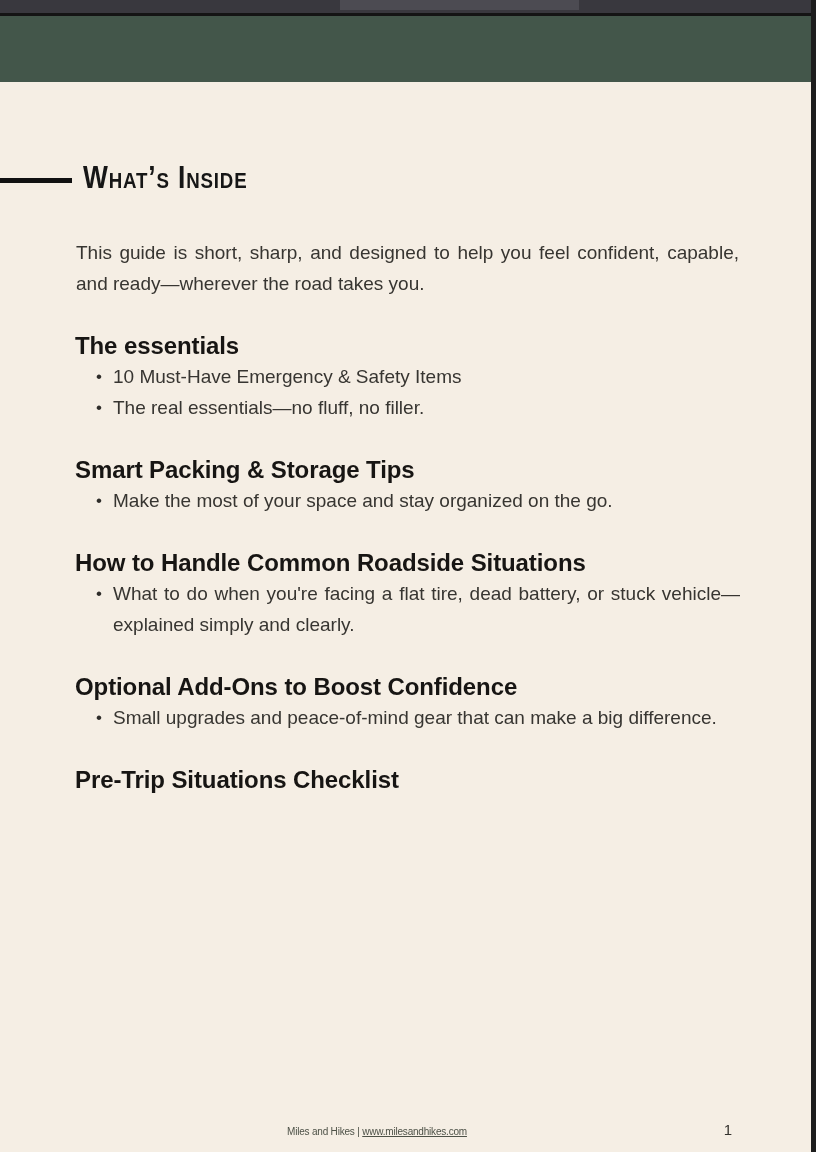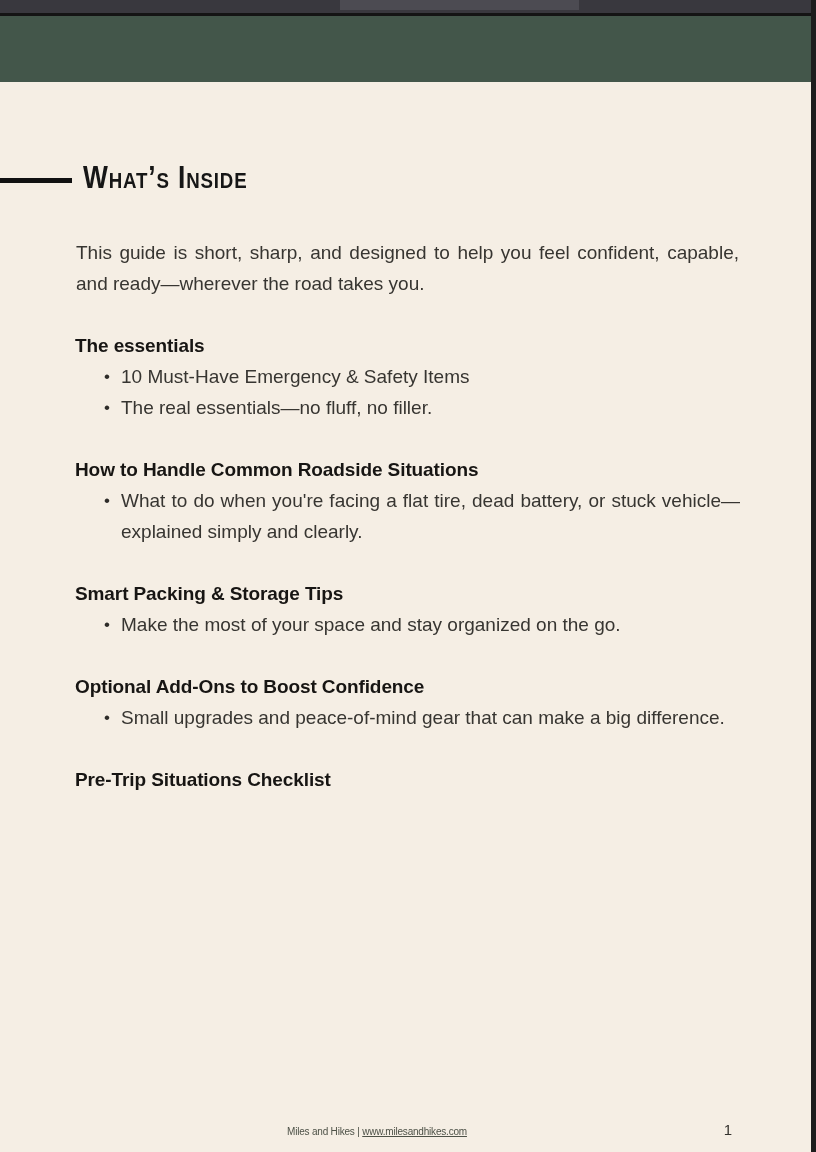--- a/index.html
+++ b/index.html
@@ -27,25 +27,25 @@
   }
 
   
   .content{
     position:absolute;top:236px;left:75px;width:665px;
     color:#373531;font-size:19px;line-height:31px;
   }
   .intro{margin:1px;text-align:justify;}
   .section{margin-top:31px;}
   .section h3{
-    margin:0;font-size:19px;line-height:31px;font-weight:700;color:#171513;
+    margin:0;font-size:24px;line-height:31px;font-weight:700;color:#171513;
     letter-spacing:-0.1px;
   }
   .section ul{margin:0;padding:0 0 0 38px;list-style:none;}
-  .section li{position:relative;text-align:justify;margin-left:8px;}
+  .section li{position:relative;text-align:justify;}
   .section li::before{
     content:"\2022";
     position:absolute;left:-17px;top:0;
     color:#2e2c29;font-size:17px;
   }
 
   
   .footer{
     position:absolute;top:1123px;left:75px;width:604px;
     text-align:center;font-size:10px;line-height:17px;color:#4d5147;
@@ -75,30 +75,30 @@
 
   <div class="section">
     <h3>The essentials</h3>
     <ul>
       <li>10 Must-Have Emergency &amp; Safety Items</li>
       <li>The real essentials—no fluff, no filler.</li>
     </ul>
   </div>
 
   <div class="section">
-    <h3>How to Handle Common Roadside Situations</h3>
+    <h3>Smart Packing &amp; Storage Tips</h3>
     <ul>
-      <li>What to do when you're facing a flat tire, dead battery, or stuck vehicle—explained simply and clearly.</li>
+      <li>Make the most of your space and stay organized on the go.</li>
     </ul>
   </div>
 
   <div class="section">
-    <h3>Smart Packing &amp; Storage Tips</h3>
+    <h3>How to Handle Common Roadside Situations</h3>
     <ul>
-      <li>Make the most of your space and stay organized on the go.</li>
+      <li>What to do when you're facing a flat tire, dead battery, or stuck vehicle—explained simply and clearly.</li>
     </ul>
   </div>
 
   <div class="section">
     <h3>Optional Add-Ons to Boost Confidence</h3>
     <ul>
       <li>Small upgrades and peace-of-mind gear that can make a big difference.</li>
     </ul>
   </div>
 

